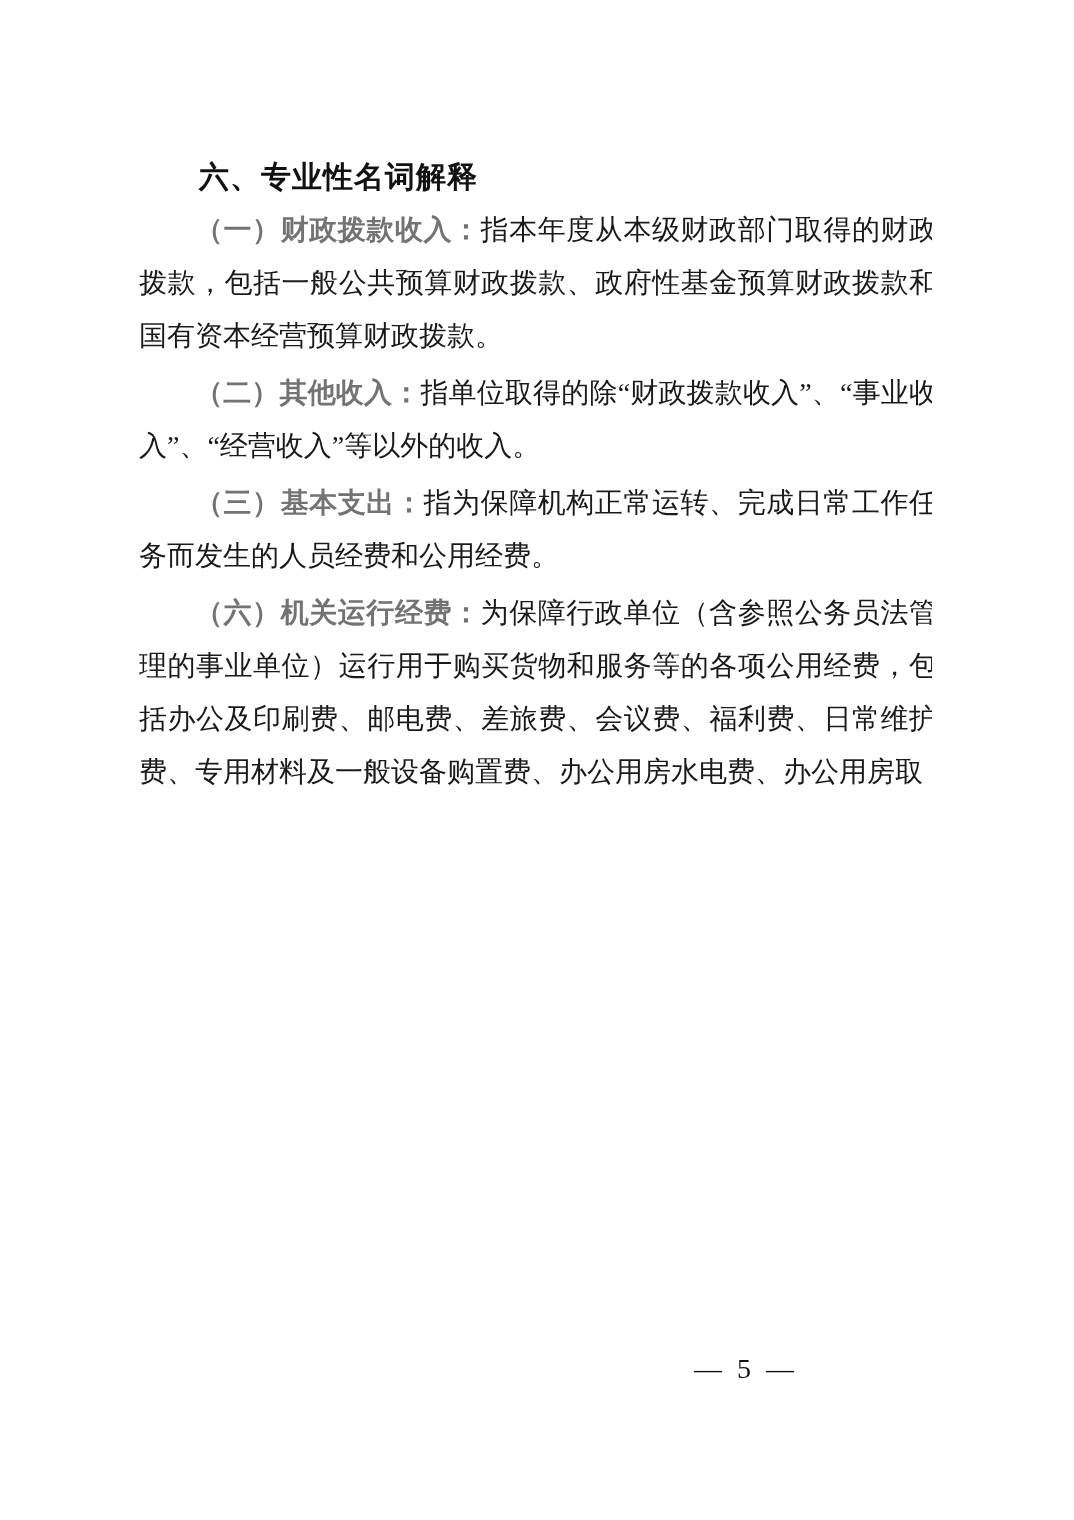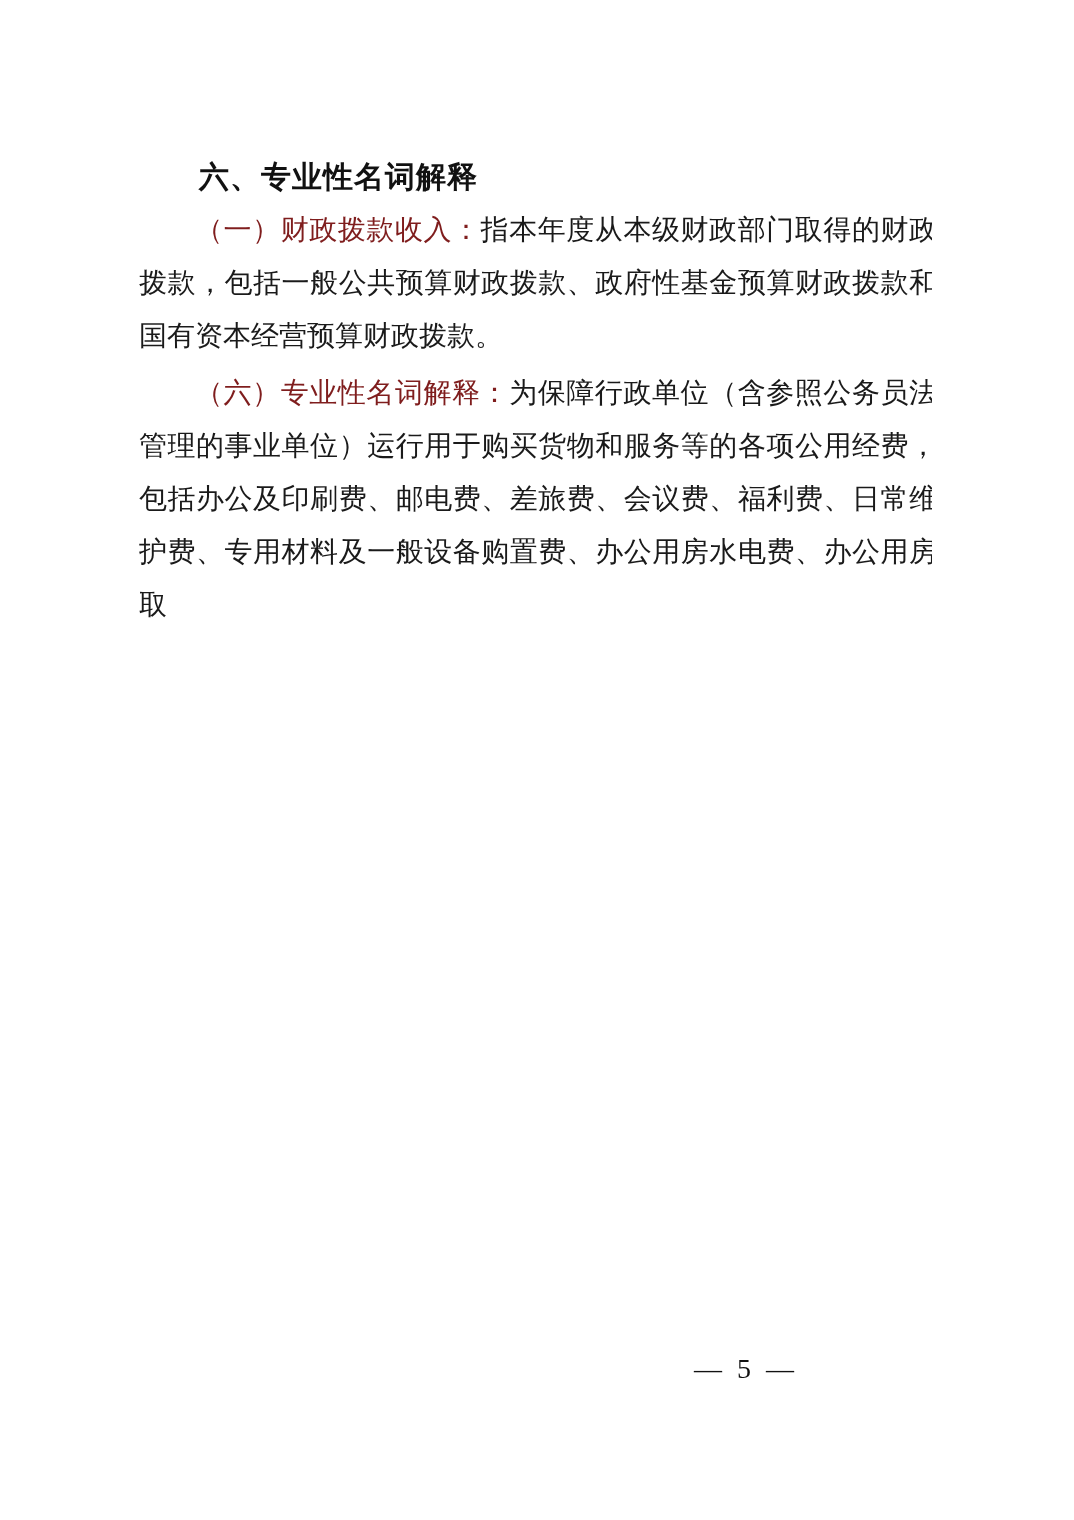--- a/index.html
+++ b/index.html
@@ -36,22 +36,22 @@
   .para {
     margin: 0 0 4px 0;
     font-size: 28px;
     line-height: 53px;
     text-align: justify;
     text-indent: 2em;
     word-break: break-all;
     color: #1a1a1a;
   }
   .para .lead {
-    font-weight: 400;
-    color: #7f1d1d;
+    font-weight: 700;
+    color: #737373;
   }
   .page-number {
     position: absolute;
     top: 1352px;
     right: 134px;
     font-size: 28px;
     line-height: 34px;
     letter-spacing: 4px;
     color: #111111;
     white-space: nowrap;
@@ -60,22 +60,24 @@
 </head>
 <body>
 
 <div class="page">
   <div class="content">
 
     <h1 class="doc-heading">六、专业性名词解释</h1>
 
     <p class="para"><span class="lead">（一）财政拨款收入：</span><span>指本年度从本级财政部门取得的财政拨款，包括一般公共预算财政拨款、政府性基金预算财政拨款和国有资本经营预算财政拨款。</span></p>
 
+    <p class="para"><span class="lead">（二）其他收入：</span><span>指单位取得的除“财政拨款收入”、“事业收入”、“经营收入”等以外的收入。</span></p>
+
+    <p class="para"><span class="lead">（三）基本支出：</span><span>指为保障机构正常运转、完成日常工作任务而发生的人员经费和公用经费。</span></p>
 
 
 
-
-    <p class="para"><span class="lead">（六）专业性名词解释：</span><span>为保障行政单位（含参照公务员法管理的事业单位）运行用于购买货物和服务等的各项公用经费，包括办公及印刷费、邮电费、差旅费、会议费、福利费、日常维护费、专用材料及一般设备购置费、办公用房水电费、办公用房取</span></p>
+    <p class="para"><span class="lead">（六）机关运行经费：</span><span>为保障行政单位（含参照公务员法管理的事业单位）运行用于购买货物和服务等的各项公用经费，包括办公及印刷费、邮电费、差旅费、会议费、福利费、日常维护费、专用材料及一般设备购置费、办公用房水电费、办公用房取</span></p>
 
   </div>
 
   <div class="page-number">— 5 —</div>
 </div>
 
 </body></html>

